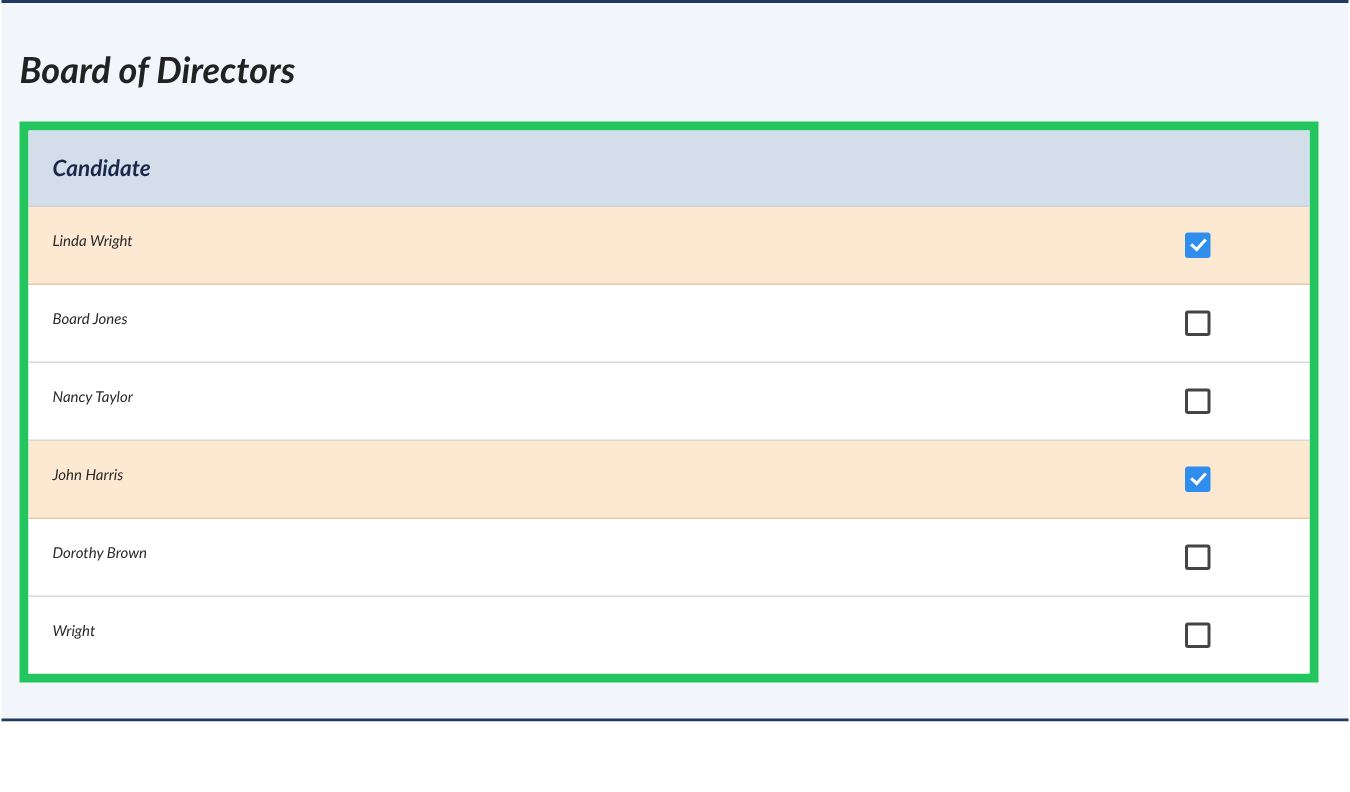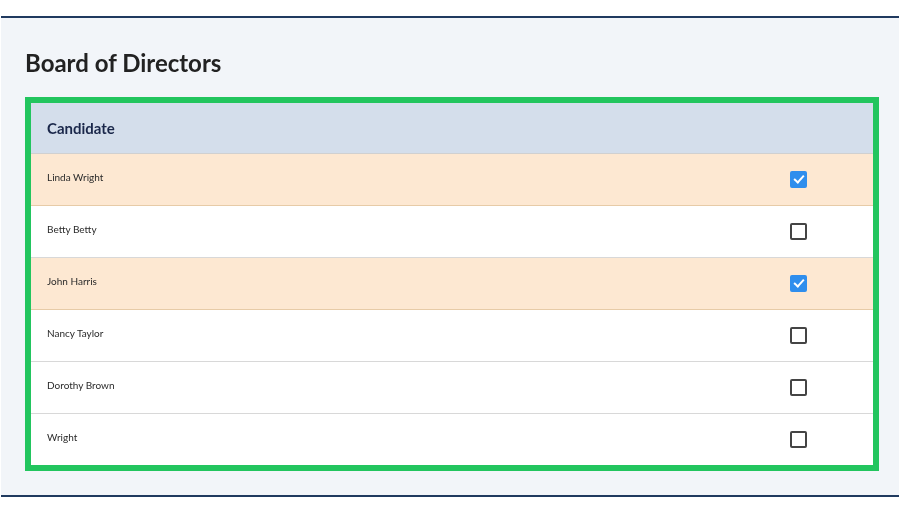--- a/index.html
+++ b/index.html
@@ -7,22 +7,23 @@
   body {
     font-family: "Lato", "Segoe UI", "Helvetica Neue", Arial, sans-serif;
     width: 900px;
     background: #fff;
     color: #2b2b2b;
   }
   .card {
     border-top: 2px solid #203a5f;
     border-bottom: 2px solid #203a5f;
     background: #f2f5f9;
-    padding: 18px 20px 24px 24px;
-    margin: 16px 1px;
+    padding: 18px 20px 24px 12px;
+    margin: 0 1px;
+    font-style: italic;
   }
   .title {
     font-size: 24px;
     font-weight: 700;
     color: #222;
     margin: 12px 0 20px 0;
   }
   .instructions {
     font-size: 14.5px;
     color: #2b2b2b;
@@ -89,30 +90,30 @@
   <h1 class="title">Board of Directors</h1>
 
   <div class="table">
     <div class="thead">Candidate</div>
     <div id="rows">
         <div class="row selected">
           <span class="cell-label">Linda Wright</span>
           <span class="checkbox checked"></span>
         </div>
         <div class="row">
-          <span class="cell-label">Betty Betty</span>
+          <span class="cell-label">Board Jones</span>
+          <span class="checkbox"></span>
+        </div>
+        <div class="row">
+          <span class="cell-label">Nancy Taylor</span>
           <span class="checkbox"></span>
         </div>
         <div class="row selected">
           <span class="cell-label">John Harris</span>
           <span class="checkbox checked"></span>
-        </div>
-        <div class="row">
-          <span class="cell-label">Nancy Taylor</span>
-          <span class="checkbox"></span>
         </div>
         <div class="row">
           <span class="cell-label">Dorothy Brown</span>
           <span class="checkbox"></span>
         </div>
         <div class="row">
           <span class="cell-label">Wright</span>
           <span class="checkbox"></span>
         </div>
       </div>

